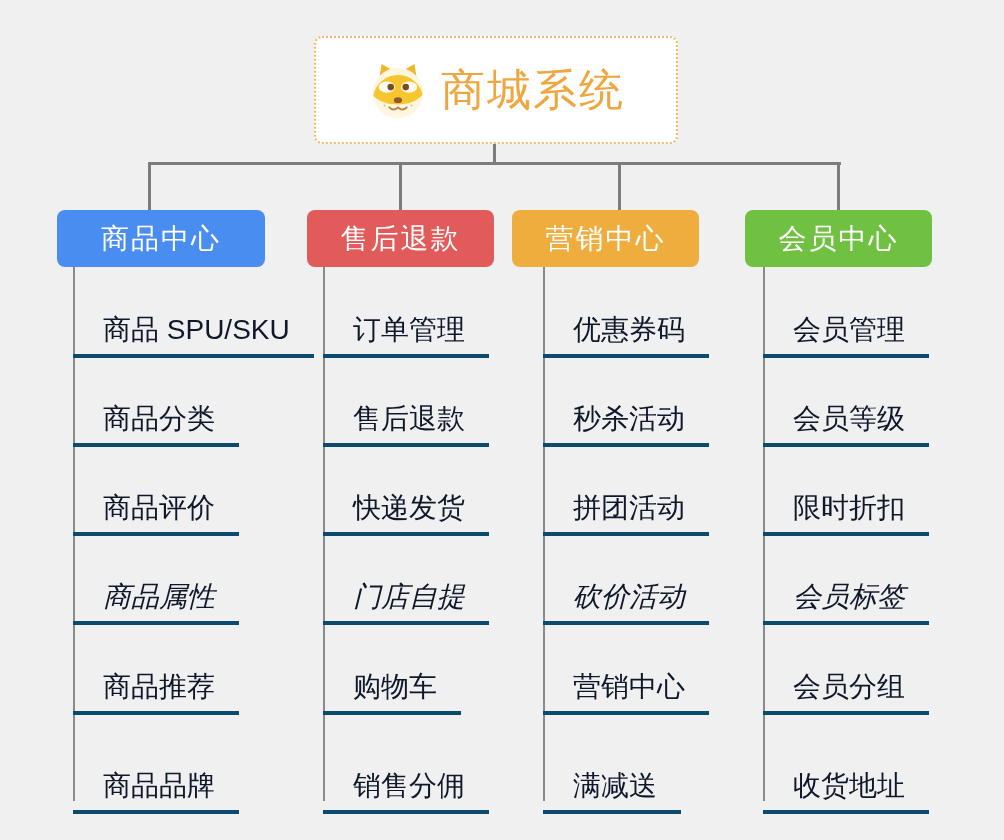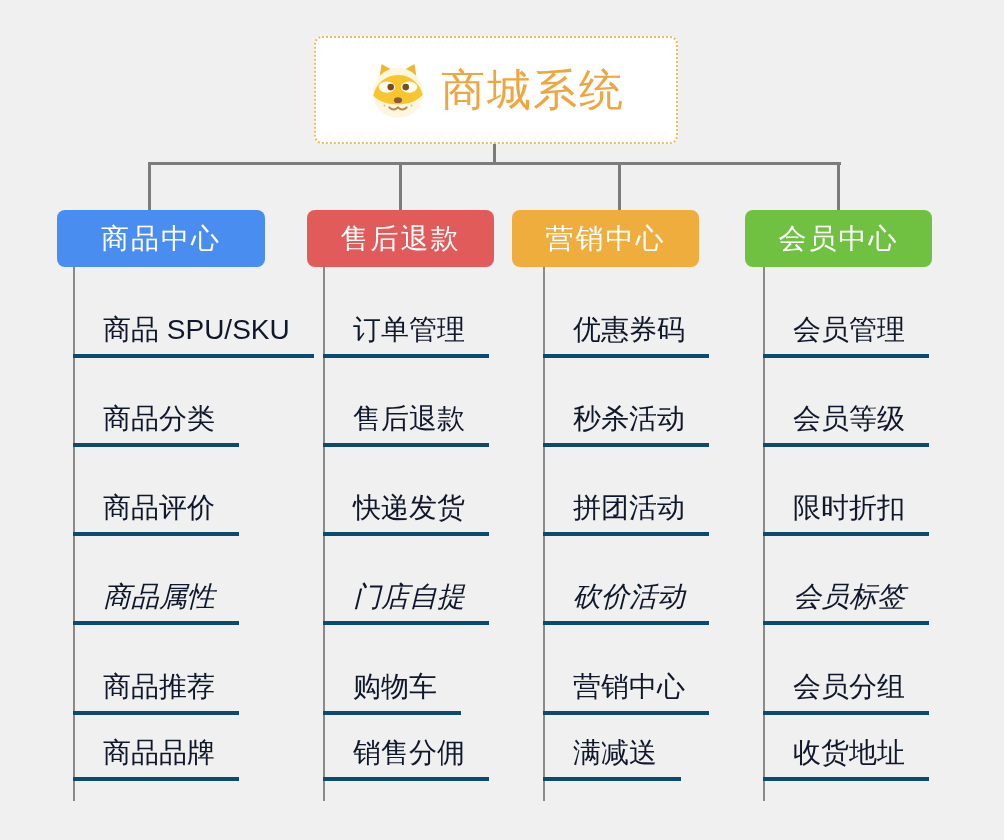--- a/index.html
+++ b/index.html
@@ -43,21 +43,21 @@
   .leaf{
     position:absolute;left:0;
     font-size:28px;line-height:28px;color:#0f172a;white-space:nowrap;
     padding:0 24px 10px 30px;border-bottom:4px solid #0c4a6e;
   }
   .leaf:nth-of-type(1){top:49px;}
   .leaf:nth-of-type(2){top:138px;}
   .leaf:nth-of-type(3){top:227px;}
   .leaf:nth-of-type(4){top:316px;font-style:italic;}
   .leaf:nth-of-type(5){top:406px;}
-  .leaf:nth-of-type(6){top:472px;text-align:right;}
+  .leaf:nth-of-type(6){top:505px;text-align:right;}
 </style>
 </head>
 <body>
 
 <div class="line stem"></div>
 <div class="line rail"></div>
 <div class="line drop d1"></div>
 <div class="line drop d2"></div>
 <div class="line drop d3"></div>
 <div class="line drop d4"></div>

